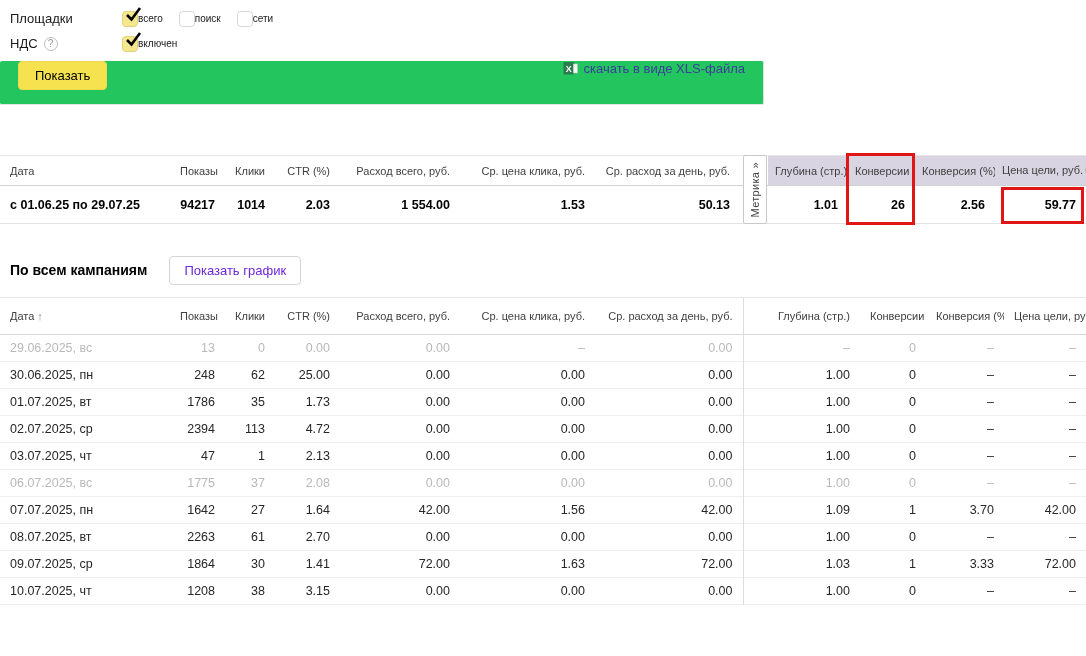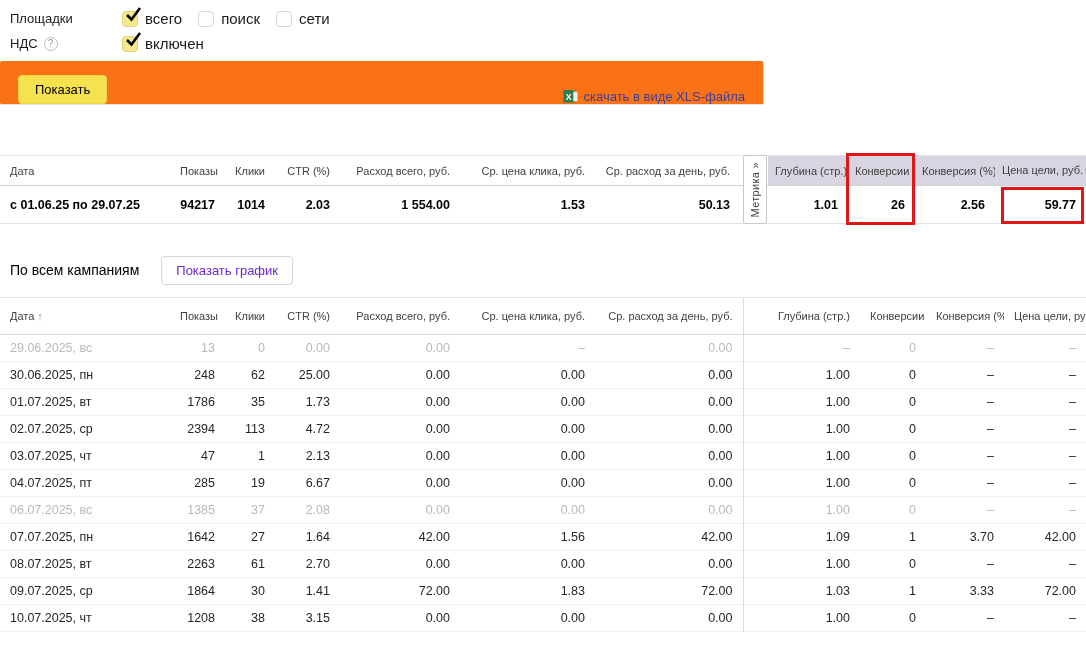--- a/index.html
+++ b/index.html
@@ -11,30 +11,30 @@
   .page { width: 1086px; position: relative; }
 
   
   .filters { padding: 6px 0 0 10px; }
   .filter-row { display: flex; align-items: center; height: 25px; }
   .filter-label { width: 112px; font-size: 13px; color: #1a1a1a; display: flex; align-items: center; gap: 6px; }
   .help { display: inline-block; width: 14px; height: 14px; border: 1px solid #bdbdbd; border-radius: 50%;
           color: #9a9a9a; font-size: 10px; line-height: 12px; text-align: center; cursor: pointer; }
   .help::after { content: "?"; }
   .cb-group { display: flex; align-items: center; gap: 16px; }
-  .cb { display: inline-flex; align-items: center; gap: 7px; cursor: pointer; font-size: 15px; }
+  .cb { display: inline-flex; align-items: center; cursor: pointer; font-size: 10px; }
   .cb .box { width: 16px; height: 16px; border-radius: 4px; background: #fff; border: 1px solid #d6d6d6; position: relative; }
   .cb.checked .box { background: #f5e78e; border-color: #e4d277; }
   .cb .box svg { position: absolute; left: 1px; top: -6px; display: none; }
   .cb.checked .box svg { display: block; }
 
   
-  .action-bar { margin-top: 5px; width: 764px; height: 44px; background: #f97316;
+  .action-bar { margin-top: 5px; width: 764px; height: 44px; background: #22c55e;
     border-right: 1px solid #e0dfdd; border-bottom: 1px solid #e6e5e3; border-radius: 2px;
-    display: flex; align-items: flex-end; justify-content: space-between; padding: 0 18px; }
+    display: flex; align-items: flex-start; justify-content: space-between; padding: 0 18px; }
   .btn-yellow { background: #f6e14f; border: 1px solid #ecd94e; border-radius: 4px;
     font-family: inherit; font-size: 13px; color: #000; padding: 6px 16px; cursor: pointer; }
   .xls-link { display: inline-flex; align-items: center; gap: 6px; color: #3e3e9c;
     font-size: 13px; text-decoration: none; cursor: pointer; }
 
   
   table { border-collapse: collapse; table-layout: fixed; width: 1086px; padding-left: 20px; }
   th, td { padding: 0 10px; white-space: nowrap; overflow: hidden; }
   th { font-weight: normal; font-size: 11px; color: #3f3f3f; text-align: right; }
   td { font-size: 12.5px; text-align: right; color: #262626; }
@@ -52,21 +52,21 @@
   .metrika-tab { position: absolute; left: 743px; top: 0; width: 24px; height: 69px; background: #fff;
     border: 1px solid #c9c9c9; border-radius: 2px; z-index: 2; display: flex; align-items: center;
     justify-content: center; cursor: pointer; }
   .metrika-tab span { writing-mode: vertical-rl; transform: rotate(180deg); font-size: 11px; color: #3f3f3f; letter-spacing: .3px; }
   .hl-box { position: absolute; border: 3px solid #e01515; z-index: 3; pointer-events: none; }
   .hl-conversions { left: 846px; top: -2px; width: 69px; height: 72px; }
   .hl-goal { left: 1001px; top: 32px; width: 83px; height: 37px; }
 
   
   .campaigns-row { display: flex; align-items: center; gap: 22px; margin: 30px 0 0 10px; height: 32px; }
-  .campaigns-title { font-size: 14px; font-weight: normal; color: #000; }
+  .campaigns-title { font-size: 14px; font-weight: bold; color: #000; }
   .btn-white { background: #fff; border: 1px solid #d5d5d5; border-radius: 4px; font-family: inherit;
     font-size: 13px; color: #6d28d9; padding: 6px 14px; cursor: pointer; }
   .section-divider { border-bottom: 1px solid #e7e7e7; margin-top: 11px; }
 
   
   .detail-table { margin-top: 0; }
   .detail-table thead tr { height: 36px; }
   .detail-table thead th { border-bottom: 1px solid #d8d8d8; }
   .detail-table tbody tr { height: 27px; border-bottom: 1px solid #eeeeee; }
   .detail-table .div-l { border-left: 1px solid #dcdcdc; }
@@ -288,36 +288,23 @@
           <td>1</td>
           <td>2.13</td>
           <td>0.00</td>
           <td>0.00</td>
           <td>0.00</td>
           <td class="div-l">1.00</td>
           <td>0</td>
           <td>–</td>
           <td>–</td>
         </tr>
-        <tr>
-          <td class="c-date">04.07.2025, пт</td>
-          <td>285</td>
-          <td>19</td>
-          <td>6.67</td>
-          <td>0.00</td>
-          <td>0.00</td>
-          <td>0.00</td>
-          <td class="div-l">1.00</td>
-          <td>0</td>
-          <td>–</td>
-          <td>–</td>
-        </tr>
         <tr class="muted">
           <td class="c-date">06.07.2025, вс</td>
-          <td>1385</td>
+          <td>1775</td>
           <td>37</td>
           <td>2.08</td>
           <td>0.00</td>
           <td>0.00</td>
           <td>0.00</td>
           <td class="div-l">1.00</td>
           <td>0</td>
           <td>–</td>
           <td>–</td>
         </tr>
@@ -346,21 +333,21 @@
           <td>0</td>
           <td>–</td>
           <td>–</td>
         </tr>
         <tr>
           <td class="c-date">09.07.2025, ср</td>
           <td>1864</td>
           <td>30</td>
           <td>1.41</td>
           <td>72.00</td>
-          <td>1.83</td>
+          <td>1.63</td>
           <td>72.00</td>
           <td class="div-l">1.03</td>
           <td>1</td>
           <td>3.33</td>
           <td>72.00</td>
         </tr>
         <tr>
           <td class="c-date">10.07.2025, чт</td>
           <td>1208</td>
           <td>38</td>

